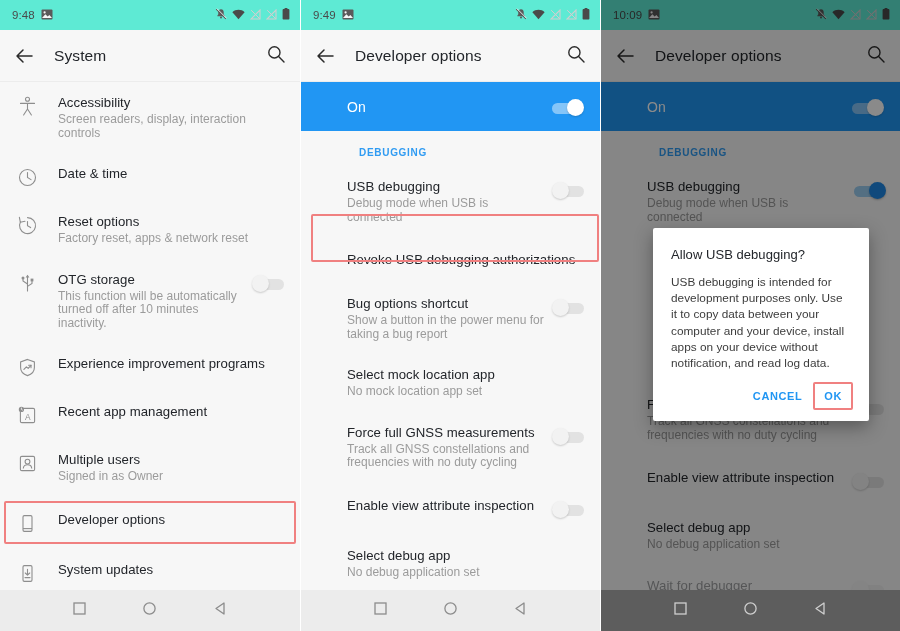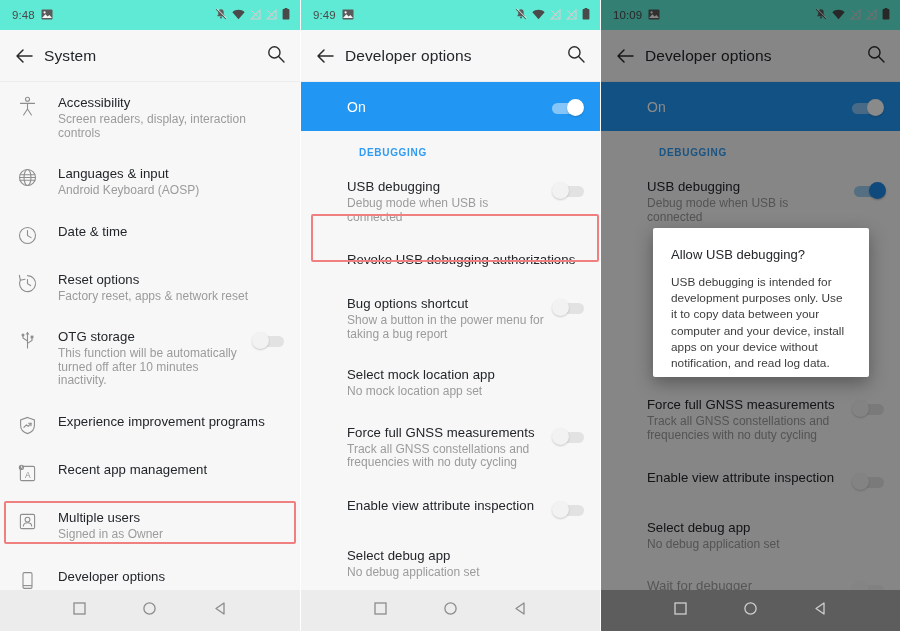--- a/index.html
+++ b/index.html
@@ -43,21 +43,21 @@
     align-items: center;
     padding: 0 14px 0 13px;
     background: #f7f7f7;
     position: relative;
     z-index: 2;
     border-bottom: 1px solid #ececec;
   }
   .appbar .title {
     font-size: 15.5px;
     color: #22252a;
-    margin-left: 9px;
+    margin-left: 19px;
     letter-spacing: .1px;
   }
   .appbar .search { margin-left: auto; }
   .backarrow { width: 22px; height: 22px; }
 
   
   .scroller { position: relative; }
   .row {
     display: flex;
     align-items: flex-start;
@@ -281,33 +281,20 @@
               <circle cx="10.5" cy="3.3" r="2" stroke="#8e8e8e" stroke-width="1.1" fill="none"></circle>
               <path d="M3.5 7.4 H17.5 M10.5 7.4 V13 M10.5 13 L6.6 19 M10.5 13 L14.4 19" stroke="#8e8e8e" stroke-width="1.1" fill="none" stroke-linecap="round"></path>
             </svg>
         </span>
         <span class="txt">
           <span class="t1" style="display:block">Accessibility</span>
           <span class="t2" style="display:block">Screen readers, display, interaction controls</span>
         </span>
       </div>
 
-      <div class="row">
-        <span class="ico">
-          <svg width="21" height="21" viewBox="0 0 21 21">
-              <circle cx="10.5" cy="10.5" r="8" stroke="#8e8e8e" stroke-width="1.1" fill="none"></circle>
-              <ellipse cx="10.5" cy="10.5" rx="3.5" ry="8" stroke="#8e8e8e" stroke-width="1.1" fill="none"></ellipse>
-              <path d="M2.6 7.8 H18.4 M2.6 13.2 H18.4 M2.5 10.5 H18.5" stroke="#8e8e8e" stroke-width="1.1"></path>
-            </svg>
-        </span>
-        <span class="txt">
-          <span class="t1" style="display:block">Languages &amp; input</span>
-          <span class="t2" style="display:block">Android Keyboard (AOSP)</span>
-        </span>
-      </div>
 
       <div class="row">
         <span class="ico">
           <svg width="21" height="21" viewBox="0 0 21 21">
               <circle cx="10.5" cy="10.5" r="8" stroke="#8e8e8e" stroke-width="1.1" fill="none"></circle>
               <path d="M10.5 5.6 V10.5 L14 12.6" stroke="#8e8e8e" stroke-width="1.1" fill="none" stroke-linecap="round"></path>
             </svg>
         </span>
         <span class="txt">
           <span class="t1" style="display:block">Date &amp; time</span>
@@ -719,20 +706,27 @@
           </span>
       </div>
 
     </div>
 
     <div class="scrim"></div>
 
     <div class="dialog">
       <div class="dtitle">Allow USB debugging?</div>
       <div class="dbody">USB debugging is intended for development purposes only. Use it to copy data between your computer and your device, install apps on your device without notification, and read log data.</div>
+      <div class="dactions">
+        <button class="dbtn">CANCEL</button>
+        <span class="dbtn-wrap">
+          <button class="dbtn">OK</button>
+          <span class="dbtn-hl"></span>
+        </span>
+      </div>
     </div>
 
     <div class="navbar" style="background:#5d5d5d; z-index:10;">
       <span><svg width="15" height="15" viewBox="0 0 15 15">
             <rect x="2" y="2" width="11" height="11" stroke="#cfcfcf" stroke-width="1.3" fill="none"></rect>
           </svg></span>
       <span><svg width="15" height="15" viewBox="0 0 15 15">
             <circle cx="7.5" cy="7.5" r="5.6" stroke="#cfcfcf" stroke-width="1.3" fill="none"></circle>
           </svg></span>
       <span><svg width="15" height="15" viewBox="0 0 15 15">

